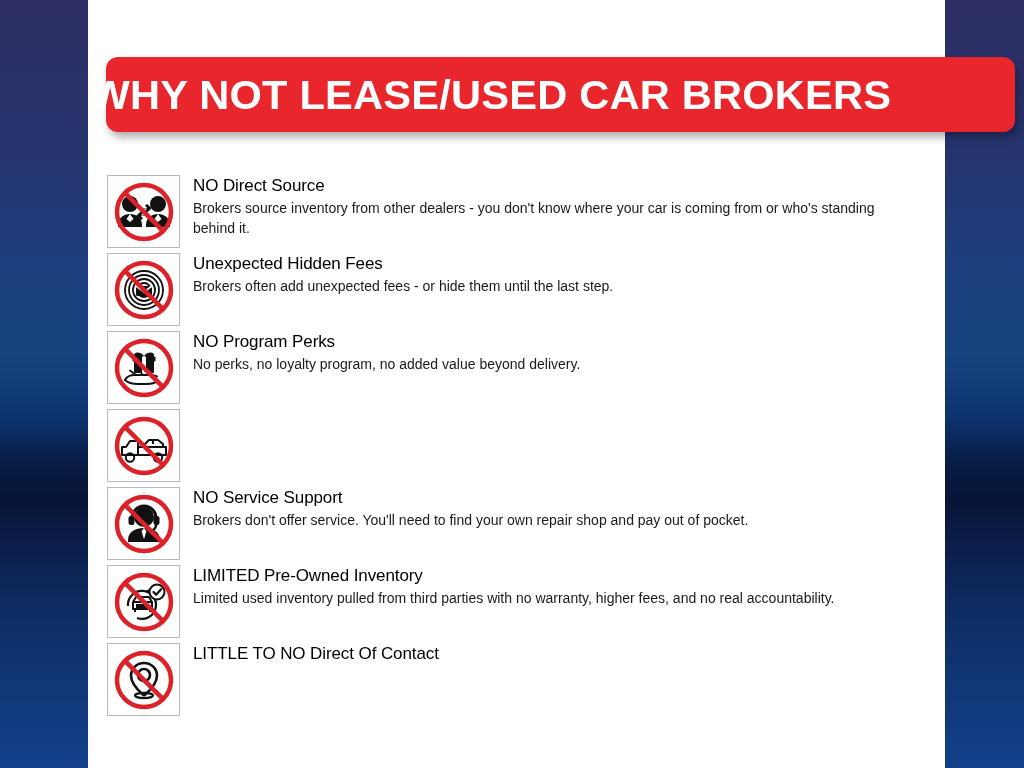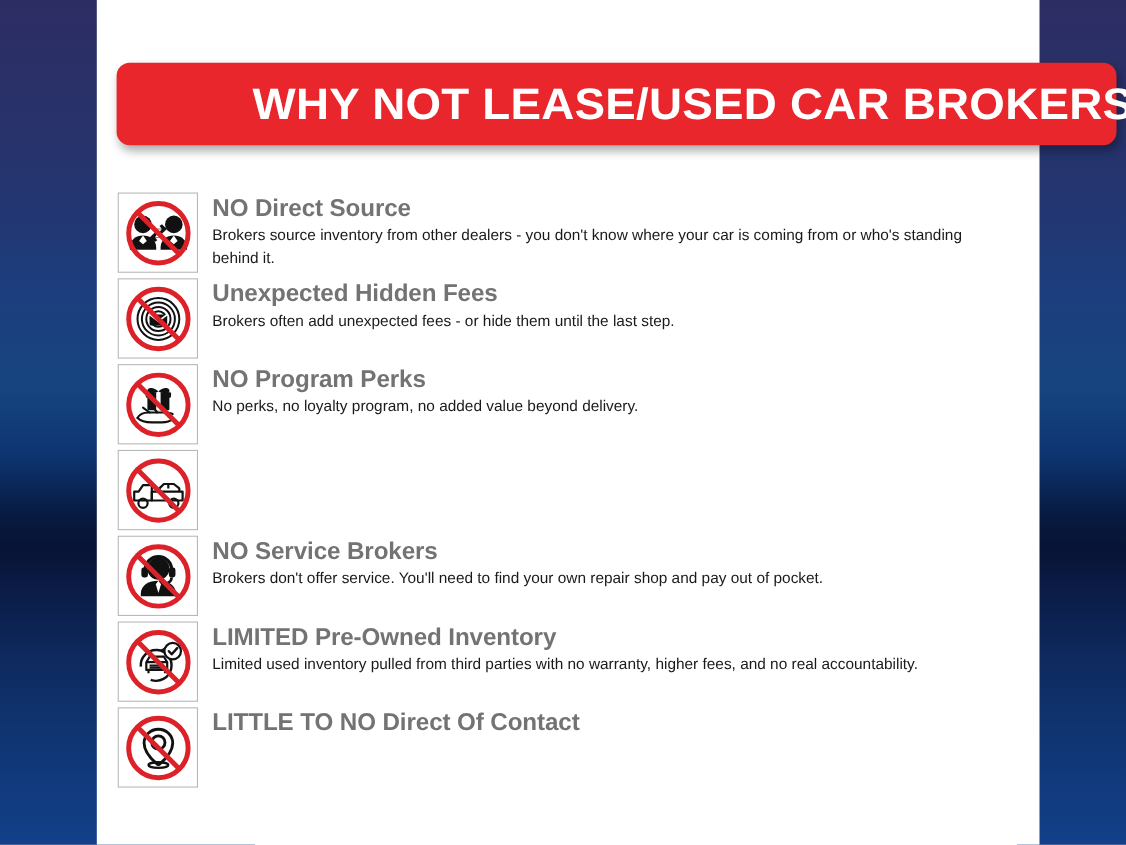--- a/index.html
+++ b/index.html
@@ -44,21 +44,21 @@
     position: absolute;
     left: 18px;
     top: 57px;
     width: 909px;
     height: 75px;
     background: #e8262b;
     border-radius: 12px;
     box-shadow: 3px 5px 9px rgba(0,0,0,0.33);
     display: flex;
     align-items: center;
-    justify-content: flex-end;
+    justify-content: flex-start;
   }
   .banner-title {
     color: #ffffff;
     font-size: 40px;
     font-weight: 700;
     letter-spacing: 0.2px;
     white-space: nowrap;
     line-height: 1;
     transform: scaleX(1.04);
   }
@@ -89,23 +89,23 @@
     overflow: hidden;
   }
   .icon-box svg { display: block; }
 
   .item-text {
     padding-left: 13px;
     padding-top: 1px;
   }
 
   .item-title {
-    color: #737373;
-    font-size: 22px;
-    font-weight: 700;
+    color: #000000;
+    font-size: 17px;
+    font-weight: 400;
     line-height: 1.15;
     letter-spacing: -0.1px;
     white-space: nowrap;
   }
 
   .item-desc {
     color: #1a1a1a;
     font-size: 14px;
     line-height: 1.45;
     font-weight: 400;
@@ -238,21 +238,21 @@
 
             <path d="M44 33c0 4-4 6-8 6" fill="none" stroke="#111111" stroke-width="2.4"></path>
 
             <path d="M32 36l-2.4 3.2 2.4 8 2.4-8z" fill="#ffffff"></path>
           </g>
           <circle cx="32" cy="32" r="27" fill="none" stroke="#dc2228" stroke-width="4.5"></circle>
           <line x1="12.9" y1="12.9" x2="51.1" y2="51.1" stroke="#dc2228" stroke-width="4.5"></line>
         </svg>
       </div>
       <div class="item-text">
-        <div class="item-title">NO Service Brokers</div>
+        <div class="item-title">NO Service Support</div>
         <div class="item-desc">Brokers don't offer service. You'll need to find your own repair shop and pay out of pocket.</div>
       </div>
     </div>
 
     <div class="item">
       <div class="icon-box">
         <svg width="64" height="64" viewBox="0 0 64 64">
 
           <path d="M16 36a14 14 0 1 1 9 12" fill="none" stroke="#111111" stroke-width="2.2"></path>
           <path d="M40 17.5l-6 3.2 6.8 3.3z" fill="#111111"></path>

